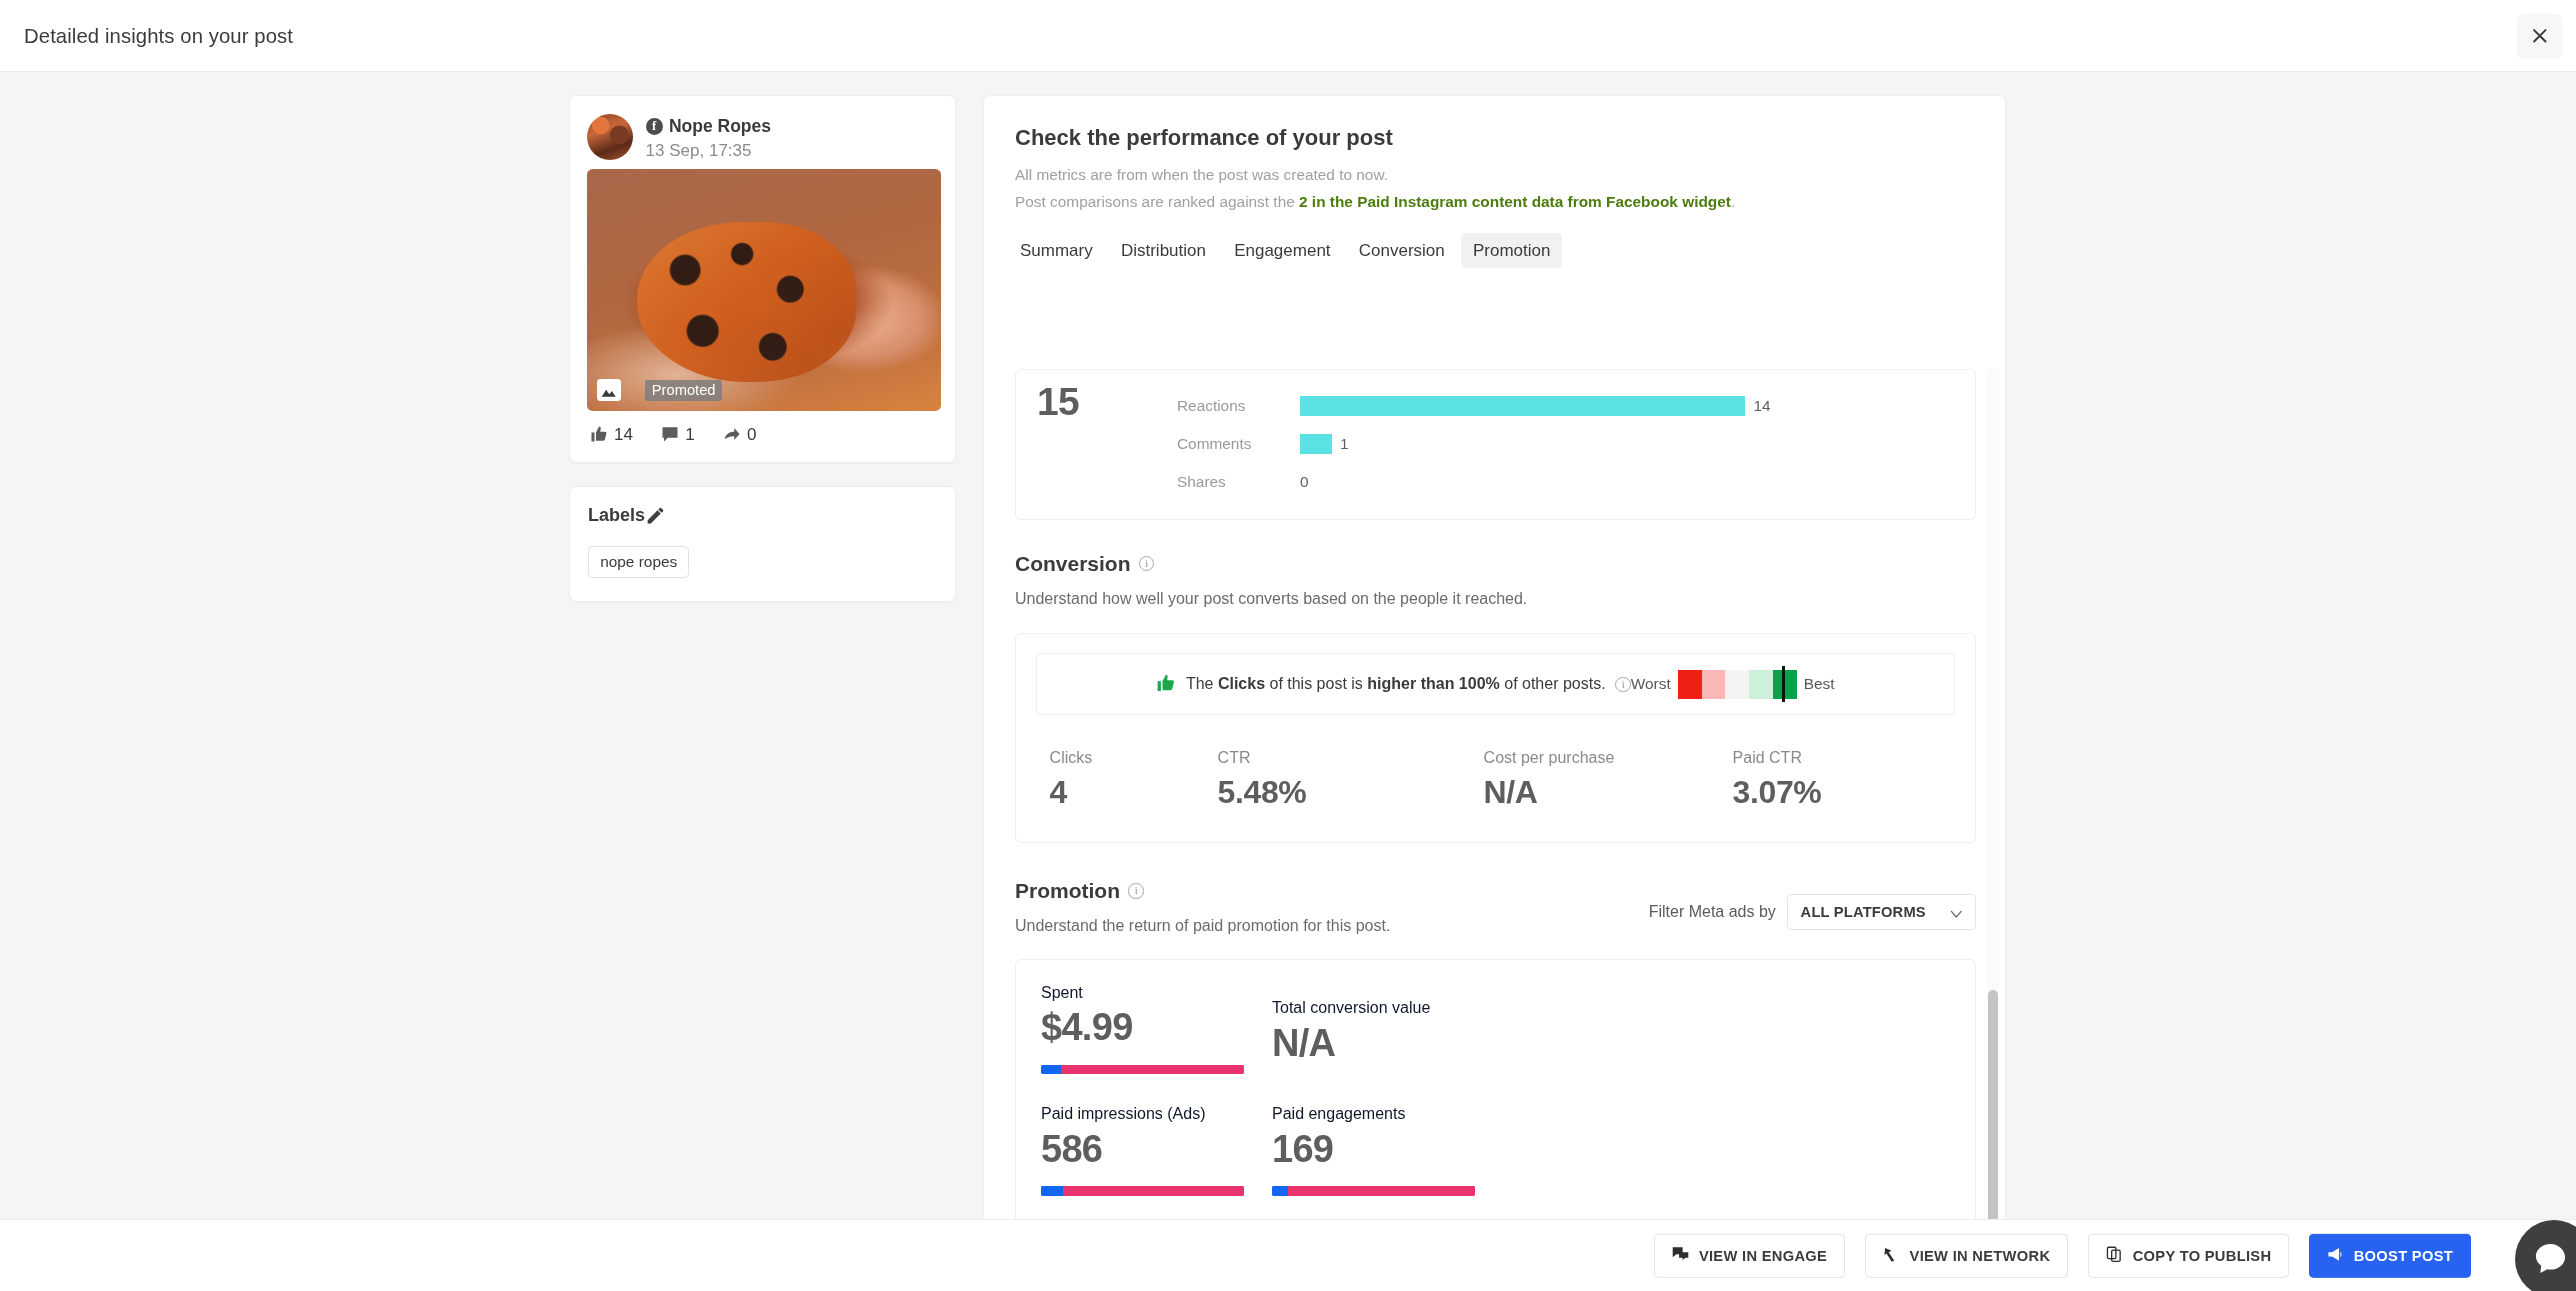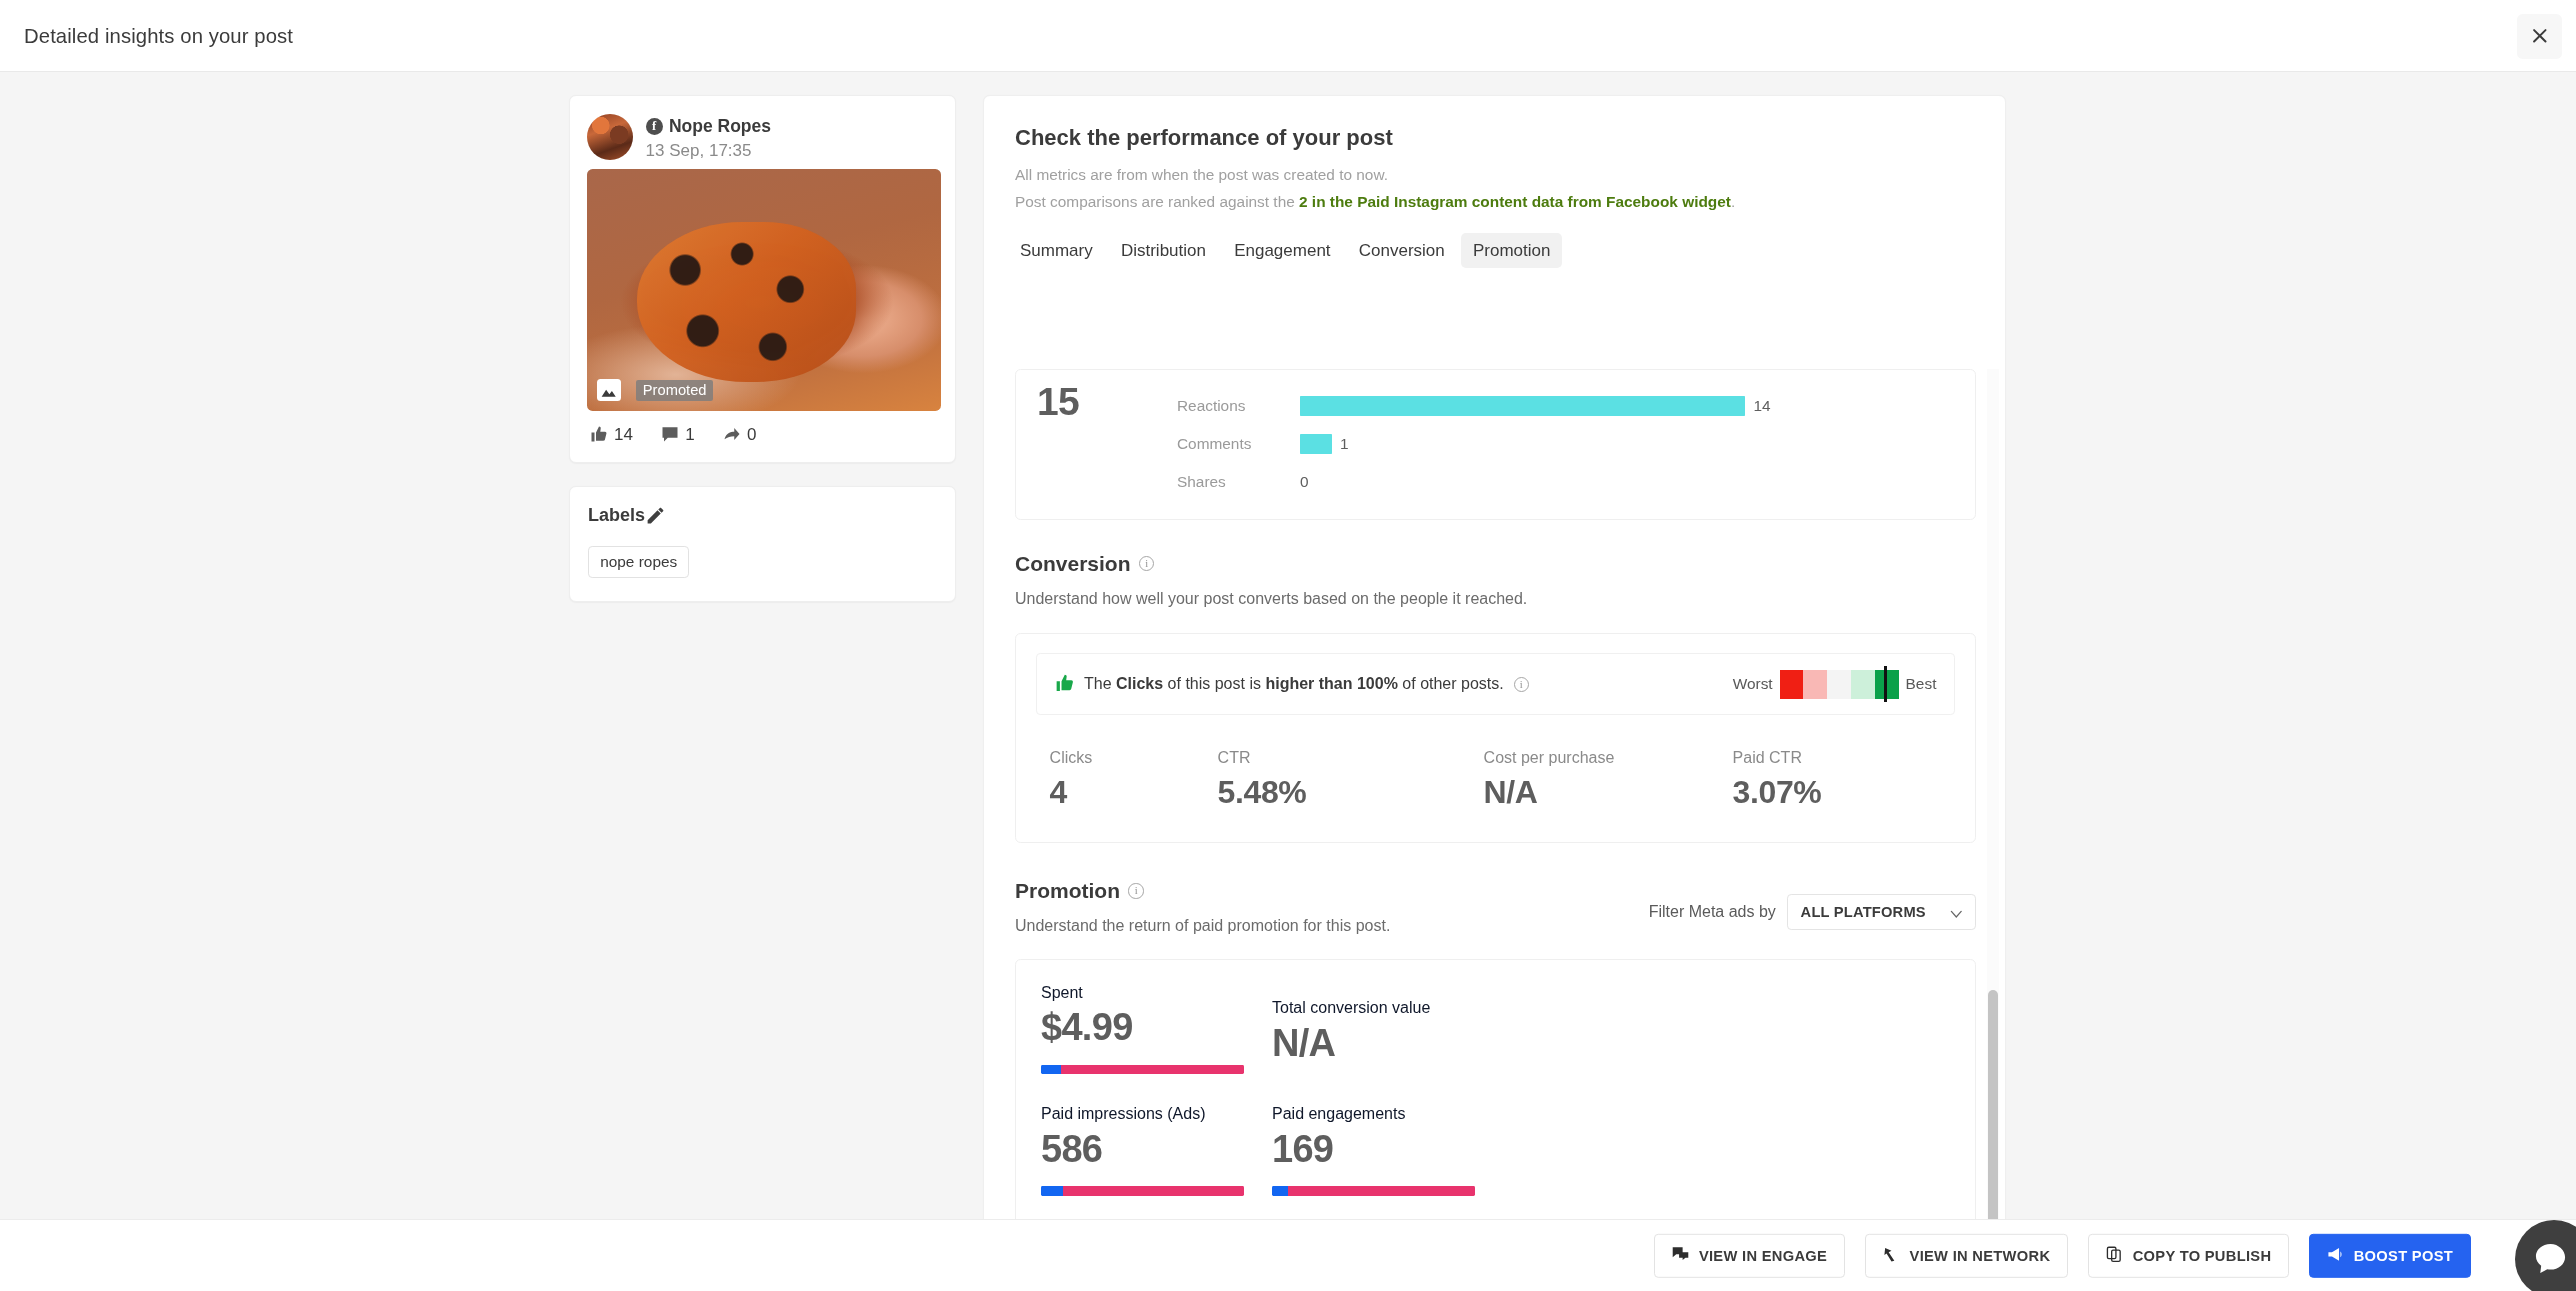--- a/index.html
+++ b/index.html
@@ -90,21 +90,21 @@
       radial-gradient(circle at 22% 30%, #2b1b14 0 7%, rgba(0,0,0,0) 8%),
       radial-gradient(circle at 48% 20%, #2b1b14 0 6%, rgba(0,0,0,0) 7%),
       radial-gradient(circle at 70% 42%, #2b1b14 0 7%, rgba(0,0,0,0) 8%),
       radial-gradient(circle at 30% 68%, #2b1b14 0 8%, rgba(0,0,0,0) 9%),
       radial-gradient(circle at 62% 78%, #2b1b14 0 7%, rgba(0,0,0,0) 8%),
       linear-gradient(140deg, #e07b32 0%, #d2611f 45%, #b64d18 100%);
     opacity: .95;
   }
   .promoted-wrap {
     position: absolute; left: 9.8px; bottom: 9.8px;
-    display: flex; align-items: center; gap: 15px;
+    display: flex; align-items: center; gap: 24px;
   }
   .promoted-icon {
     width: 24px; height: 22px; border-radius: 3.5px;
     background: #ffffff;
     display: flex; align-items: flex-end; justify-content: center;
     padding-bottom: 3.5px;
   }
   .promoted-icon svg { width: 15.4px; height: 10.5px; }
   .promoted-label {
     background: rgba(125,125,125,0.82);
@@ -186,21 +186,21 @@
     border: 1.1px solid #a6a6a6; color: #8f8f8f;
     font-size: 10.5px; display: flex; align-items: center; justify-content: center;
     font-family: "Liberation Serif", serif; cursor: pointer;
   }
   .section-desc { font-size: 16px; color: #6b6b6b; margin-top: 14px; }
 
   .conv-card { margin-top: 25px; padding: 19.6px; }
   .insight-row {
     border: 0.7px solid #f0f0f0; border-radius: 4.2px;
     padding: 15.4px 18px;
-    display: flex; align-items: center; justify-content: space-between;
+    display: flex; align-items: center; justify-content: center;
   }
   .insight-left { display: flex; align-items: center; gap: 9.8px; }
   .thumb-icon svg { width: 19.6px; height: 19.6px; fill: #19a84a; }
   .insight-text { font-size: 16px; color: #3b3b3b; }
   .insight-text b { font-weight: bold; }
   .insight-right { display: flex; align-items: center; gap: 7px; }
   .wb-label { font-size: 15.4px; color: #585858; }
   .wb-bar { display: flex; position: relative; height: 29px; width: 119px; }
   .wb-seg { flex: 1; height: 29px; }
   .wb-marker {

